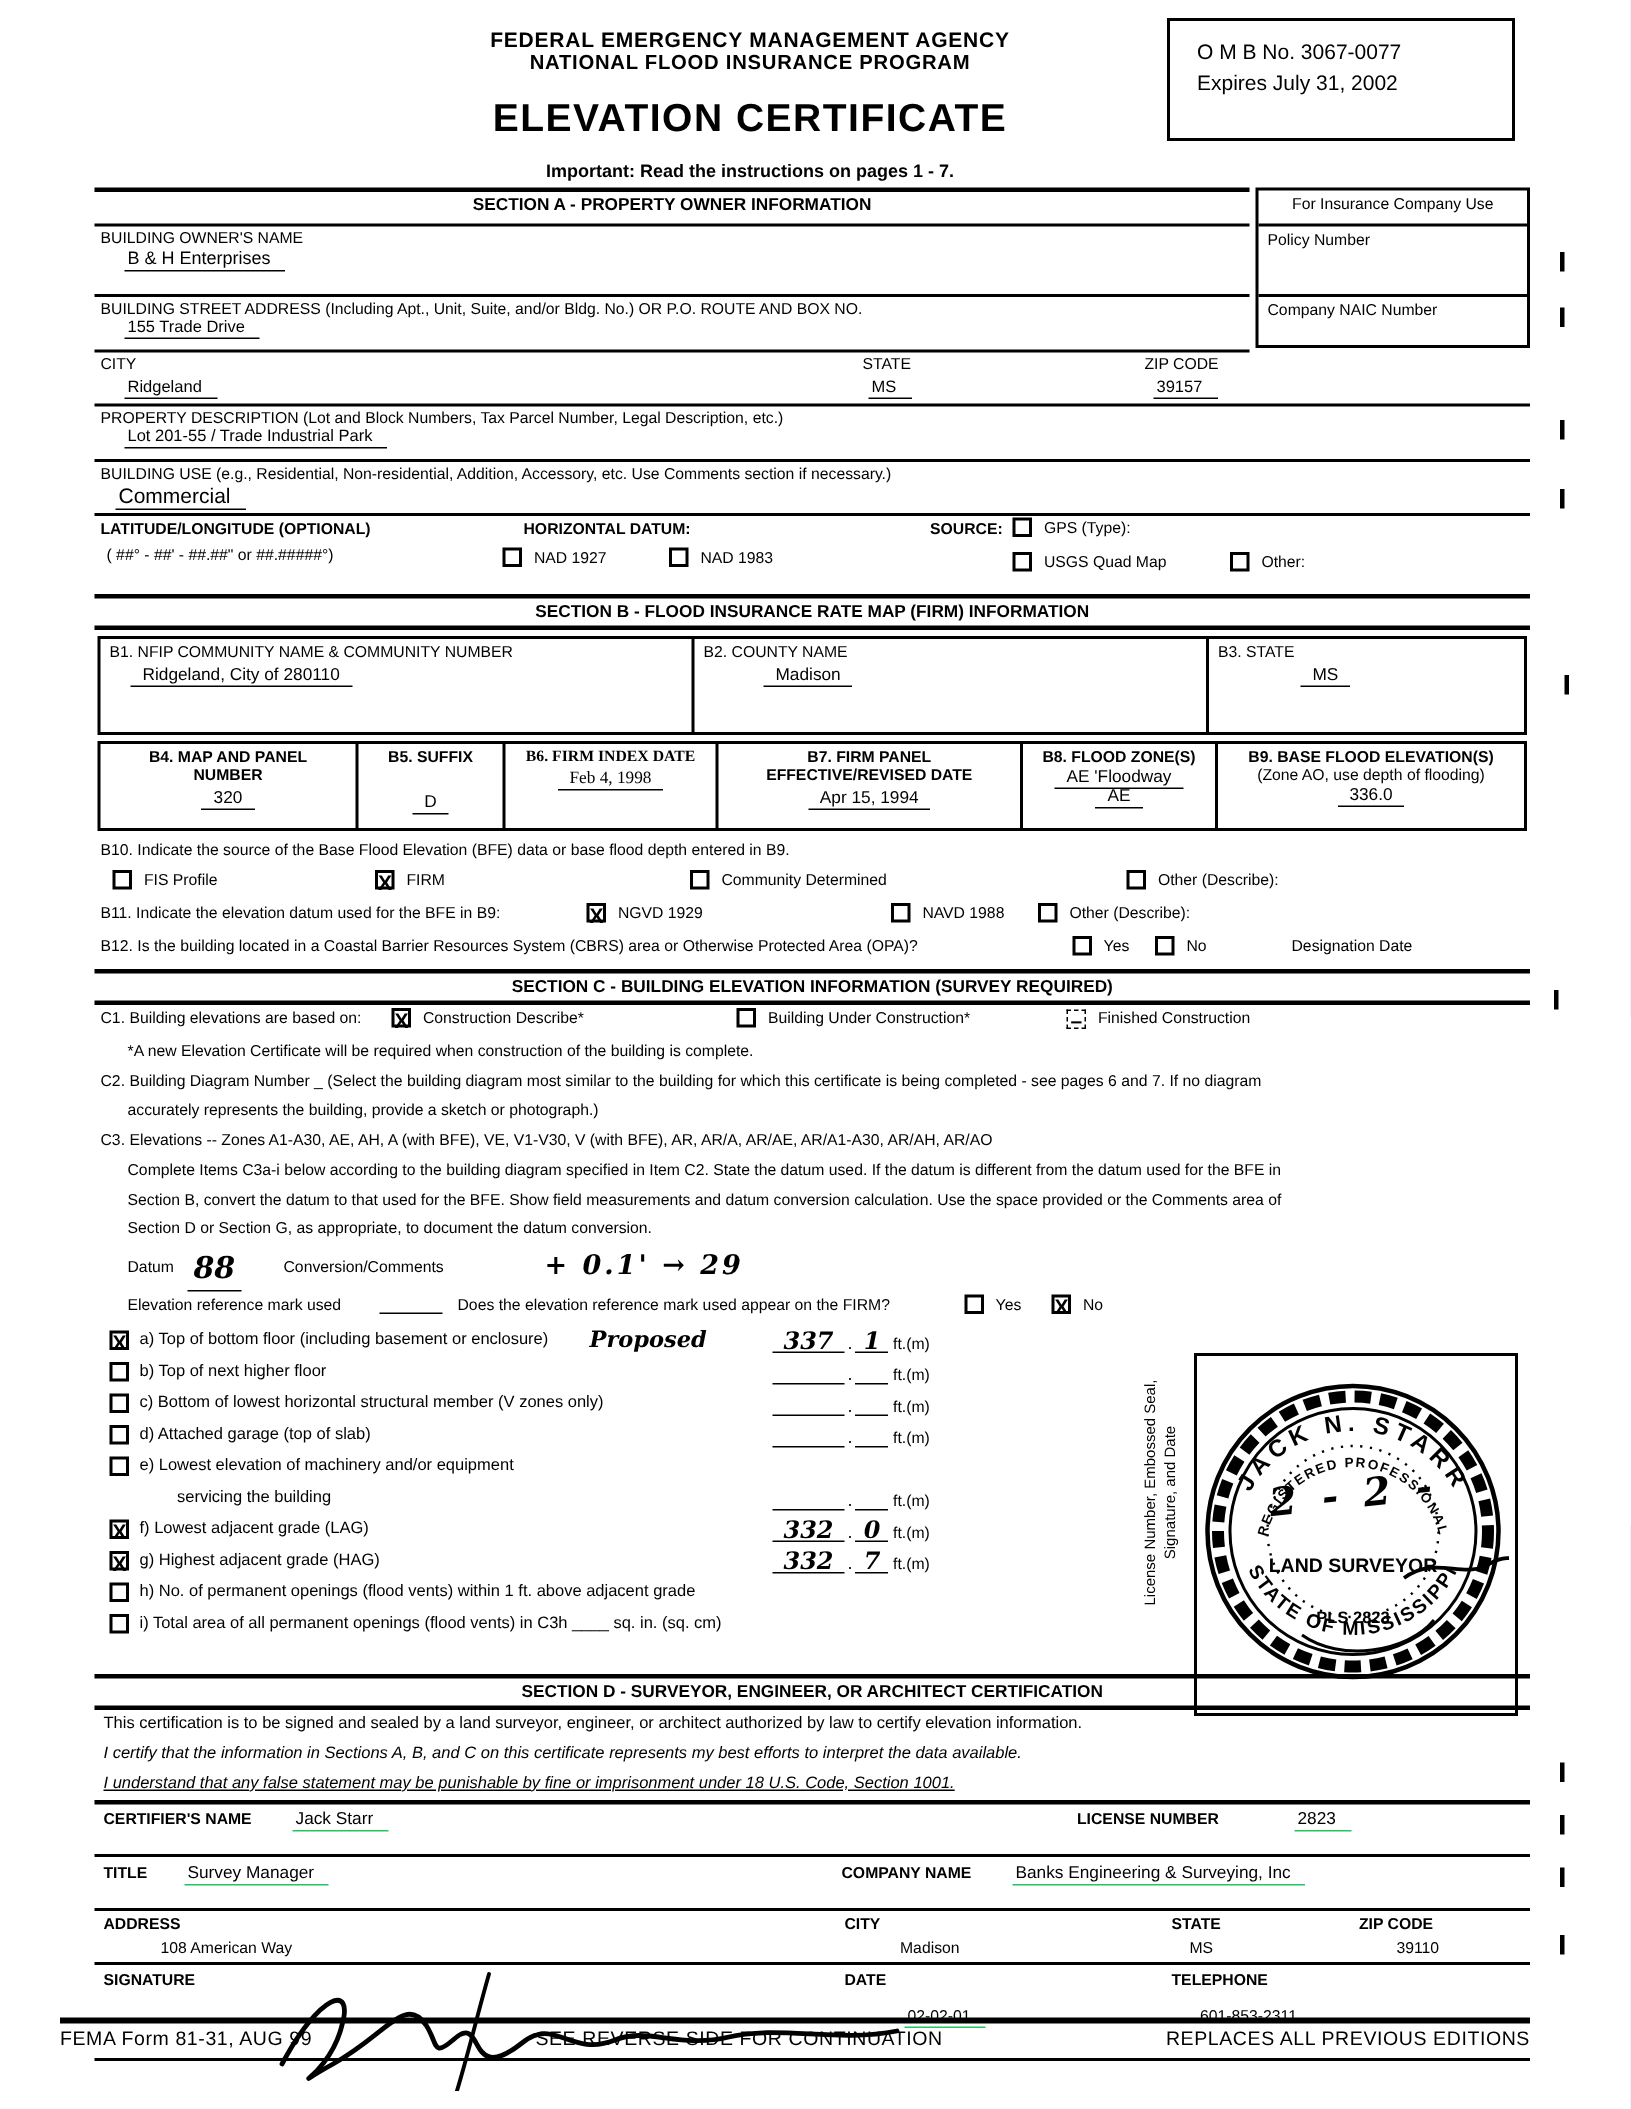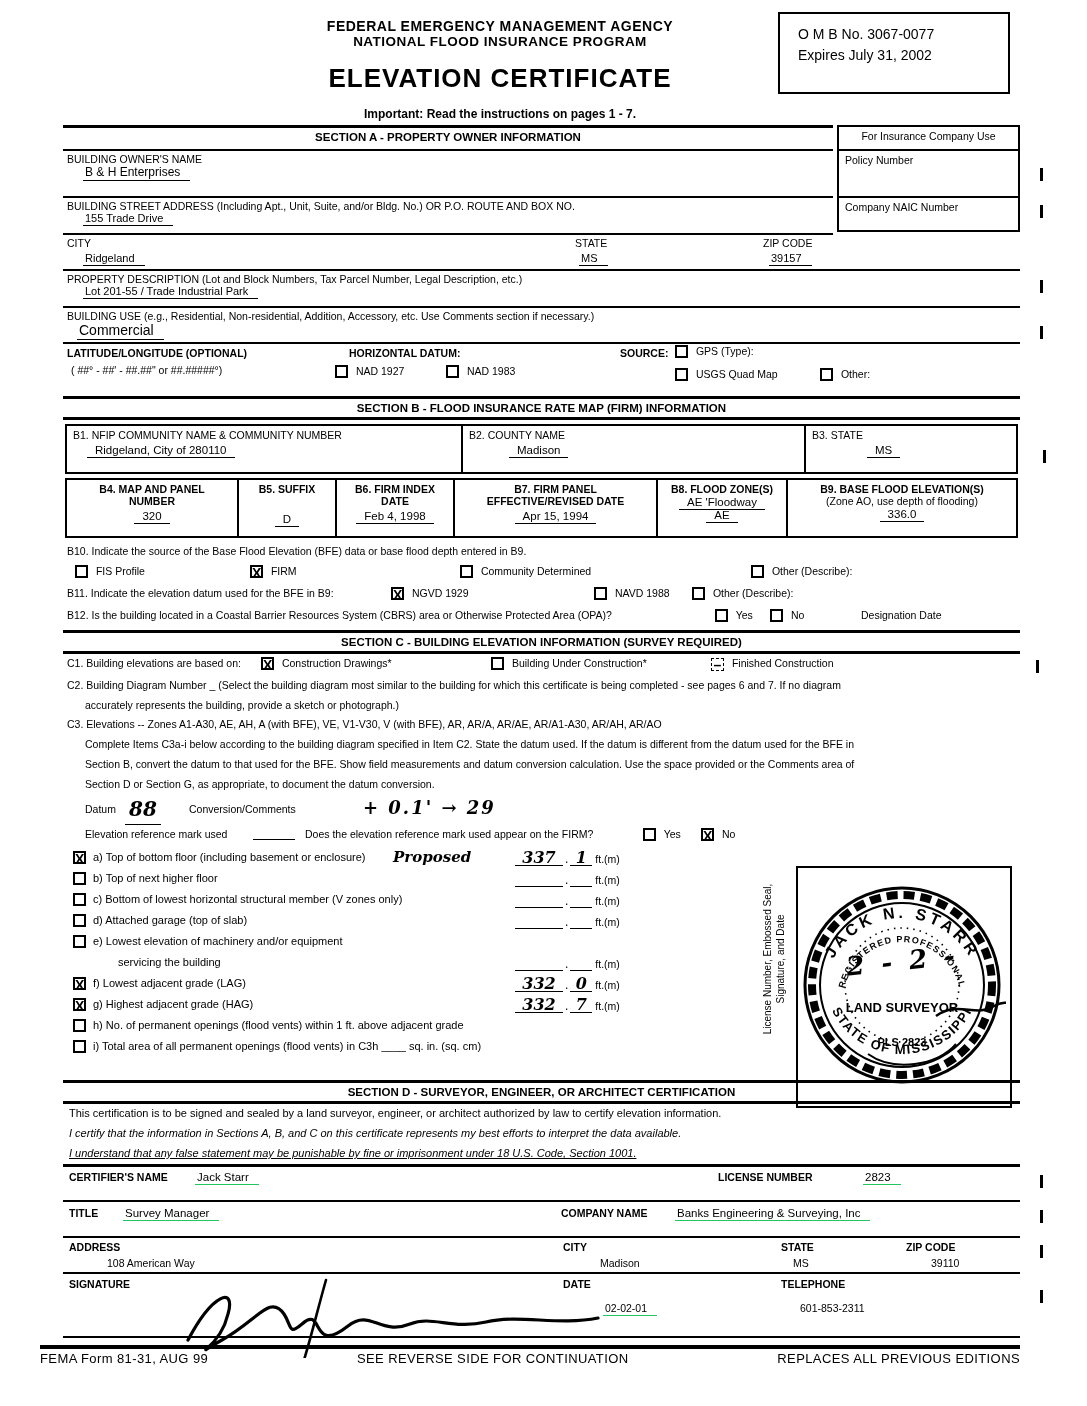--- a/index.html
+++ b/index.html
@@ -127,21 +127,21 @@
         </span>
         <span class="cbwrap" style="left:757px;top:24px;">
           <span class="cb"></span>
           <span class="cbl">Other:</span>
         </span>
       </div>
     </div>
 
     <div class="sec-head">SECTION B - FLOOD INSURANCE RATE MAP (FIRM) INFORMATION</div>
 
-    <div class="btable" style="height:50px;">
+    <div class="btable" style="height:66px;">
       <div class="bcell" style="width:396px;">
         <div class="lbl">B1. NFIP COMMUNITY NAME &amp; COMMUNITY NUMBER</div>
         <span class="bval" style="text-align:left;padding-left:14px;"><span>Ridgeland, City of  280110</span></span>
       </div>
       <div class="bcell" style="width:343px;">
         <div class="lbl">B2. COUNTY NAME</div>
         <span class="bval" style="text-align:left;padding-left:40px;"><span>Madison</span></span>
       </div>
       <div class="bcell" style="flex:1;">
         <div class="lbl">B3. STATE</div>
@@ -151,21 +151,21 @@
 
     <div class="btable" style="height:60px;">
       <div class="bcell" style="width:172px;text-align:center;">
         <div class="lbl" style="font-weight:bold;"><span>B4. MAP AND PANEL</span><br><span>NUMBER</span></div>
         <span class="bval"><span>320</span></span>
       </div>
       <div class="bcell" style="width:98px;text-align:center;">
         <div class="lbl" style="font-weight:bold;">B5. SUFFIX</div>
         <span class="bval" style="margin-top:18px;"><span>D</span></span>
       </div>
-      <div class="bcell" style="width:118px;text-align:center;">
+      <div class="bcell" style="width:142px;text-align:center;font-family:Liberation Serif, serif;">
         <div class="lbl" style="font-weight:bold;">B6. FIRM INDEX DATE</div>
         <span class="bval"><span>Feb 4, 1998</span></span>
       </div>
       <div class="bcell" style="width:203px;text-align:center;">
         <div class="lbl" style="font-weight:bold;"><span>B7. FIRM PANEL</span><br><span>EFFECTIVE/REVISED DATE</span></div>
         <span class="bval"><span>Apr 15, 1994</span></span>
       </div>
       <div class="bcell" style="width:130px;text-align:center;">
         <div class="lbl" style="font-weight:bold;">B8. FLOOD ZONE(S)</div>
         <span class="bval" style="margin-top:1px;"><span>AE 'Floodway</span></span>
@@ -224,31 +224,32 @@
       </span>
       <span class="cbwrap" style="left:798px;"><span class="cbl">Designation Date</span></span>
     </div>
 
     <div class="sec-head">SECTION C - BUILDING ELEVATION INFORMATION (SURVEY REQUIRED)</div>
 
     <div class="cline" style="height:18px;">
       <span>C1. Building elevations are based on:</span>
       <span class="cbwrap" style="left:198px;">
         <span class="cb">X</span>
-        <span class="cbl">Construction Drawings*</span>
+        <span class="cbl">Construction Describe*</span>
       </span>
       <span class="cbwrap" style="left:428px;">
         <span class="cb"></span>
         <span class="cbl">Building Under Construction*</span>
       </span>
       <span class="cbwrap" style="left:648px;">
         <span class="cb" style="border-style:dashed;border-width:1.5px;">–</span>
         <span class="cbl">Finished Construction</span>
       </span>
     </div>
+    <div class="cline" style="padding-left:22px;">*A new Elevation Certificate will be required when construction of the building is complete.</div>
     <div class="cline">C2. Building Diagram Number _ (Select the building diagram most similar to the building for which this certificate is being completed - see pages 6 and 7.  If no diagram</div>
     <div class="cline" style="padding-left:22px;">accurately represents the building, provide a sketch or photograph.)</div>
     <div class="cline">C3. Elevations -- Zones A1-A30, AE, AH, A (with BFE), VE, V1-V30, V (with BFE), AR, AR/A, AR/AE, AR/A1-A30, AR/AH, AR/AO</div>
     <div class="cline" style="padding-left:22px;">Complete Items C3a-i below according to the building diagram specified in Item C2. State the datum used. If the datum is different from the datum used for the BFE in</div>
     <div class="cline" style="padding-left:22px;">Section B, convert the datum to that used for the BFE. Show field measurements and datum conversion calculation.  Use the space provided or the Comments area of</div>
     <div class="cline" style="padding-left:22px;">Section D or Section G, as appropriate, to document the datum conversion.</div>
 
     <div class="cline" style="height:26px;">
       <span class="abs" style="left:22px;top:8px;">Datum</span>
       <span class="abs hand" style="left:62px;top:0;font-size:20px;border-bottom:1px solid #000;padding:0 4px;">88</span>

